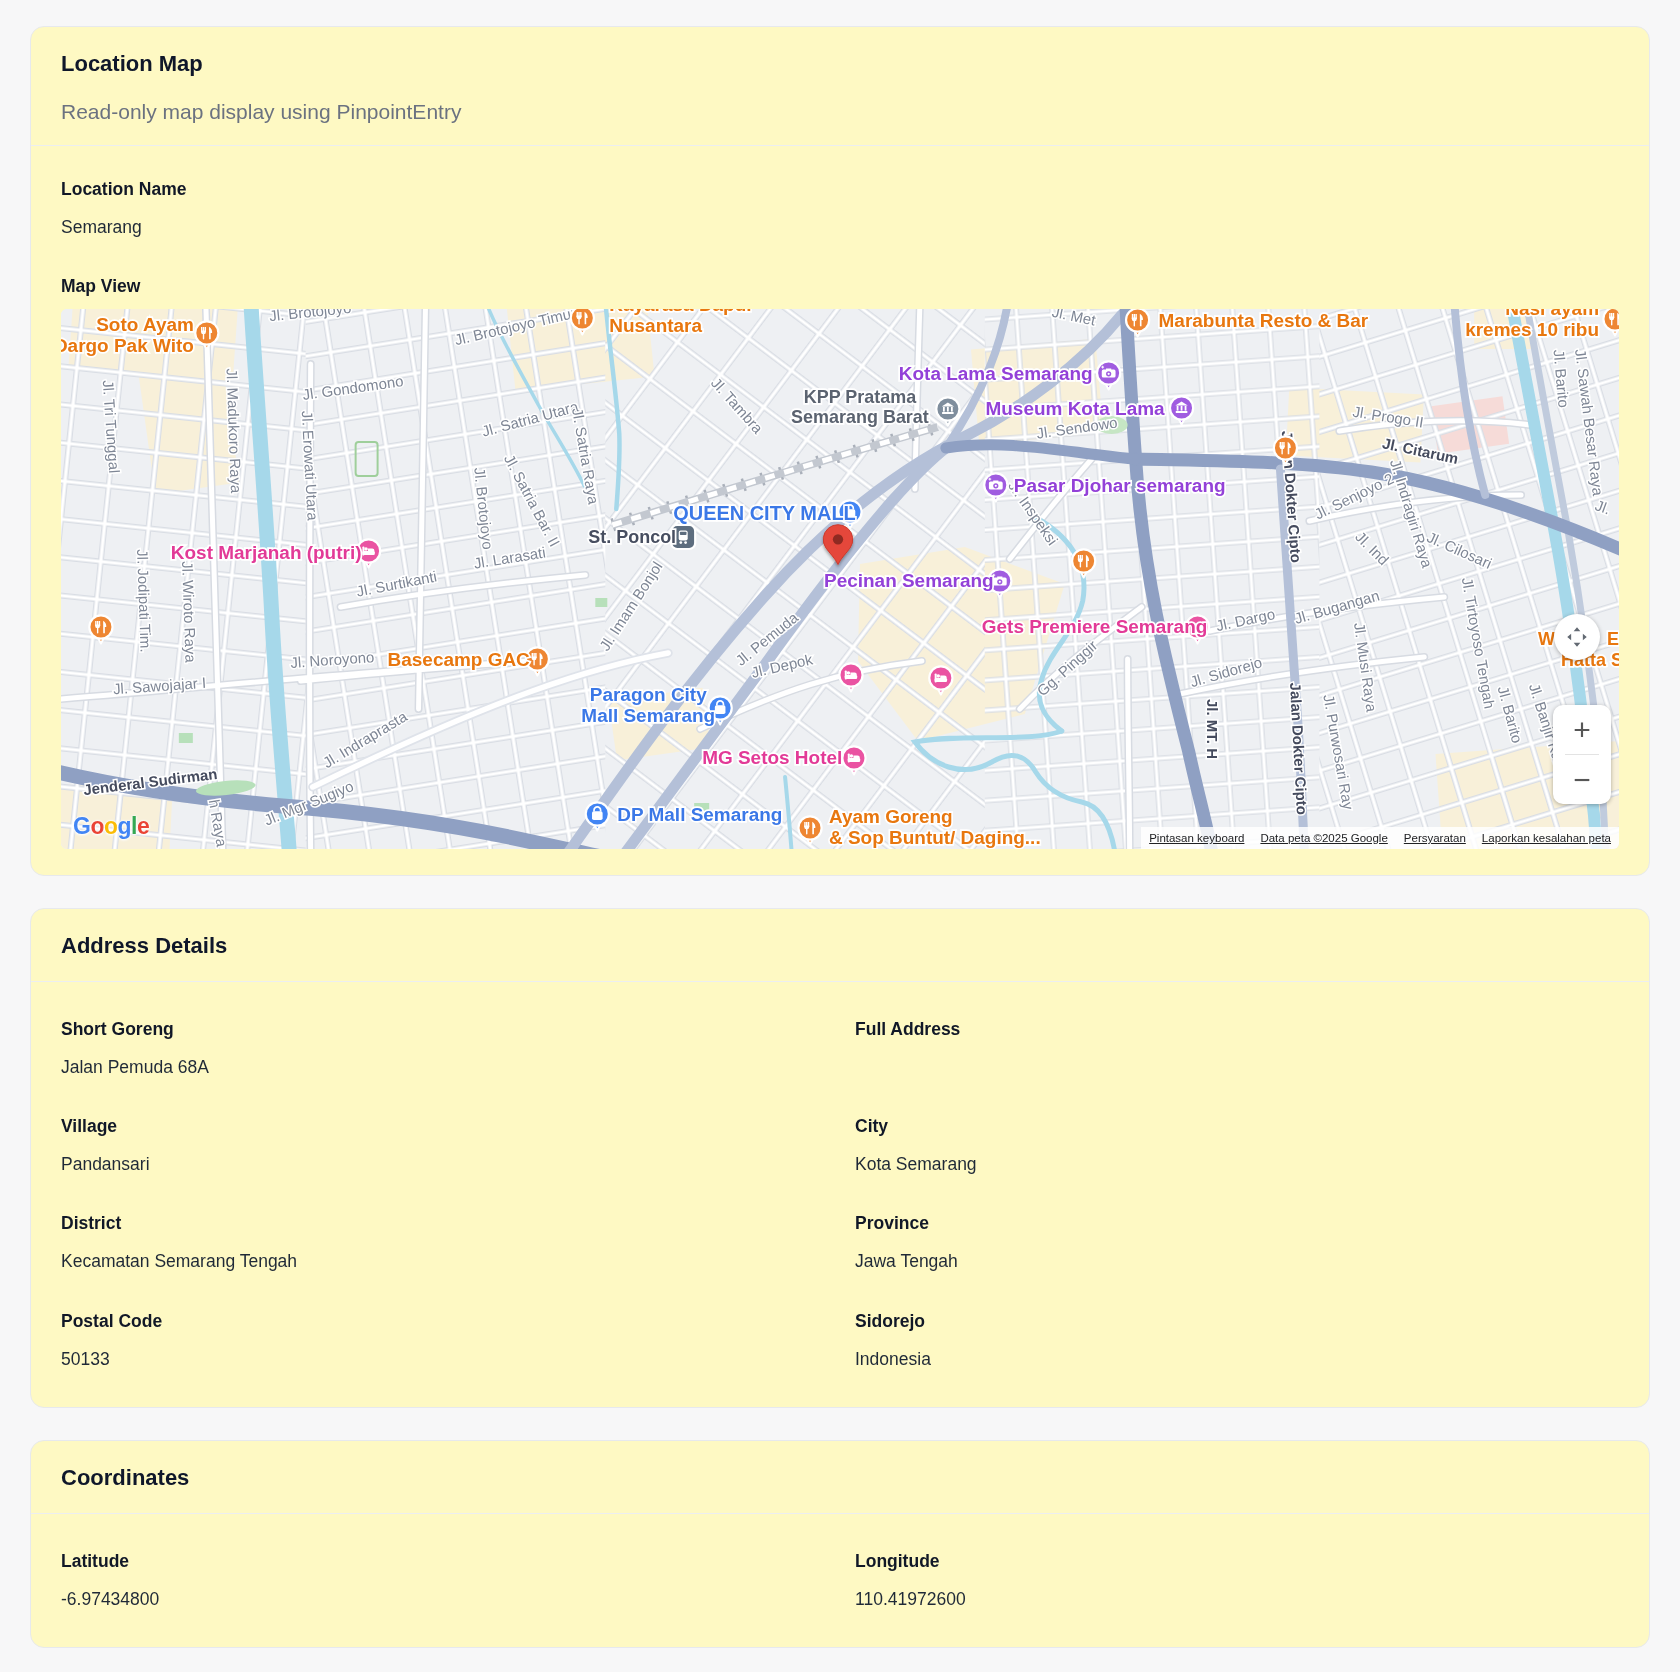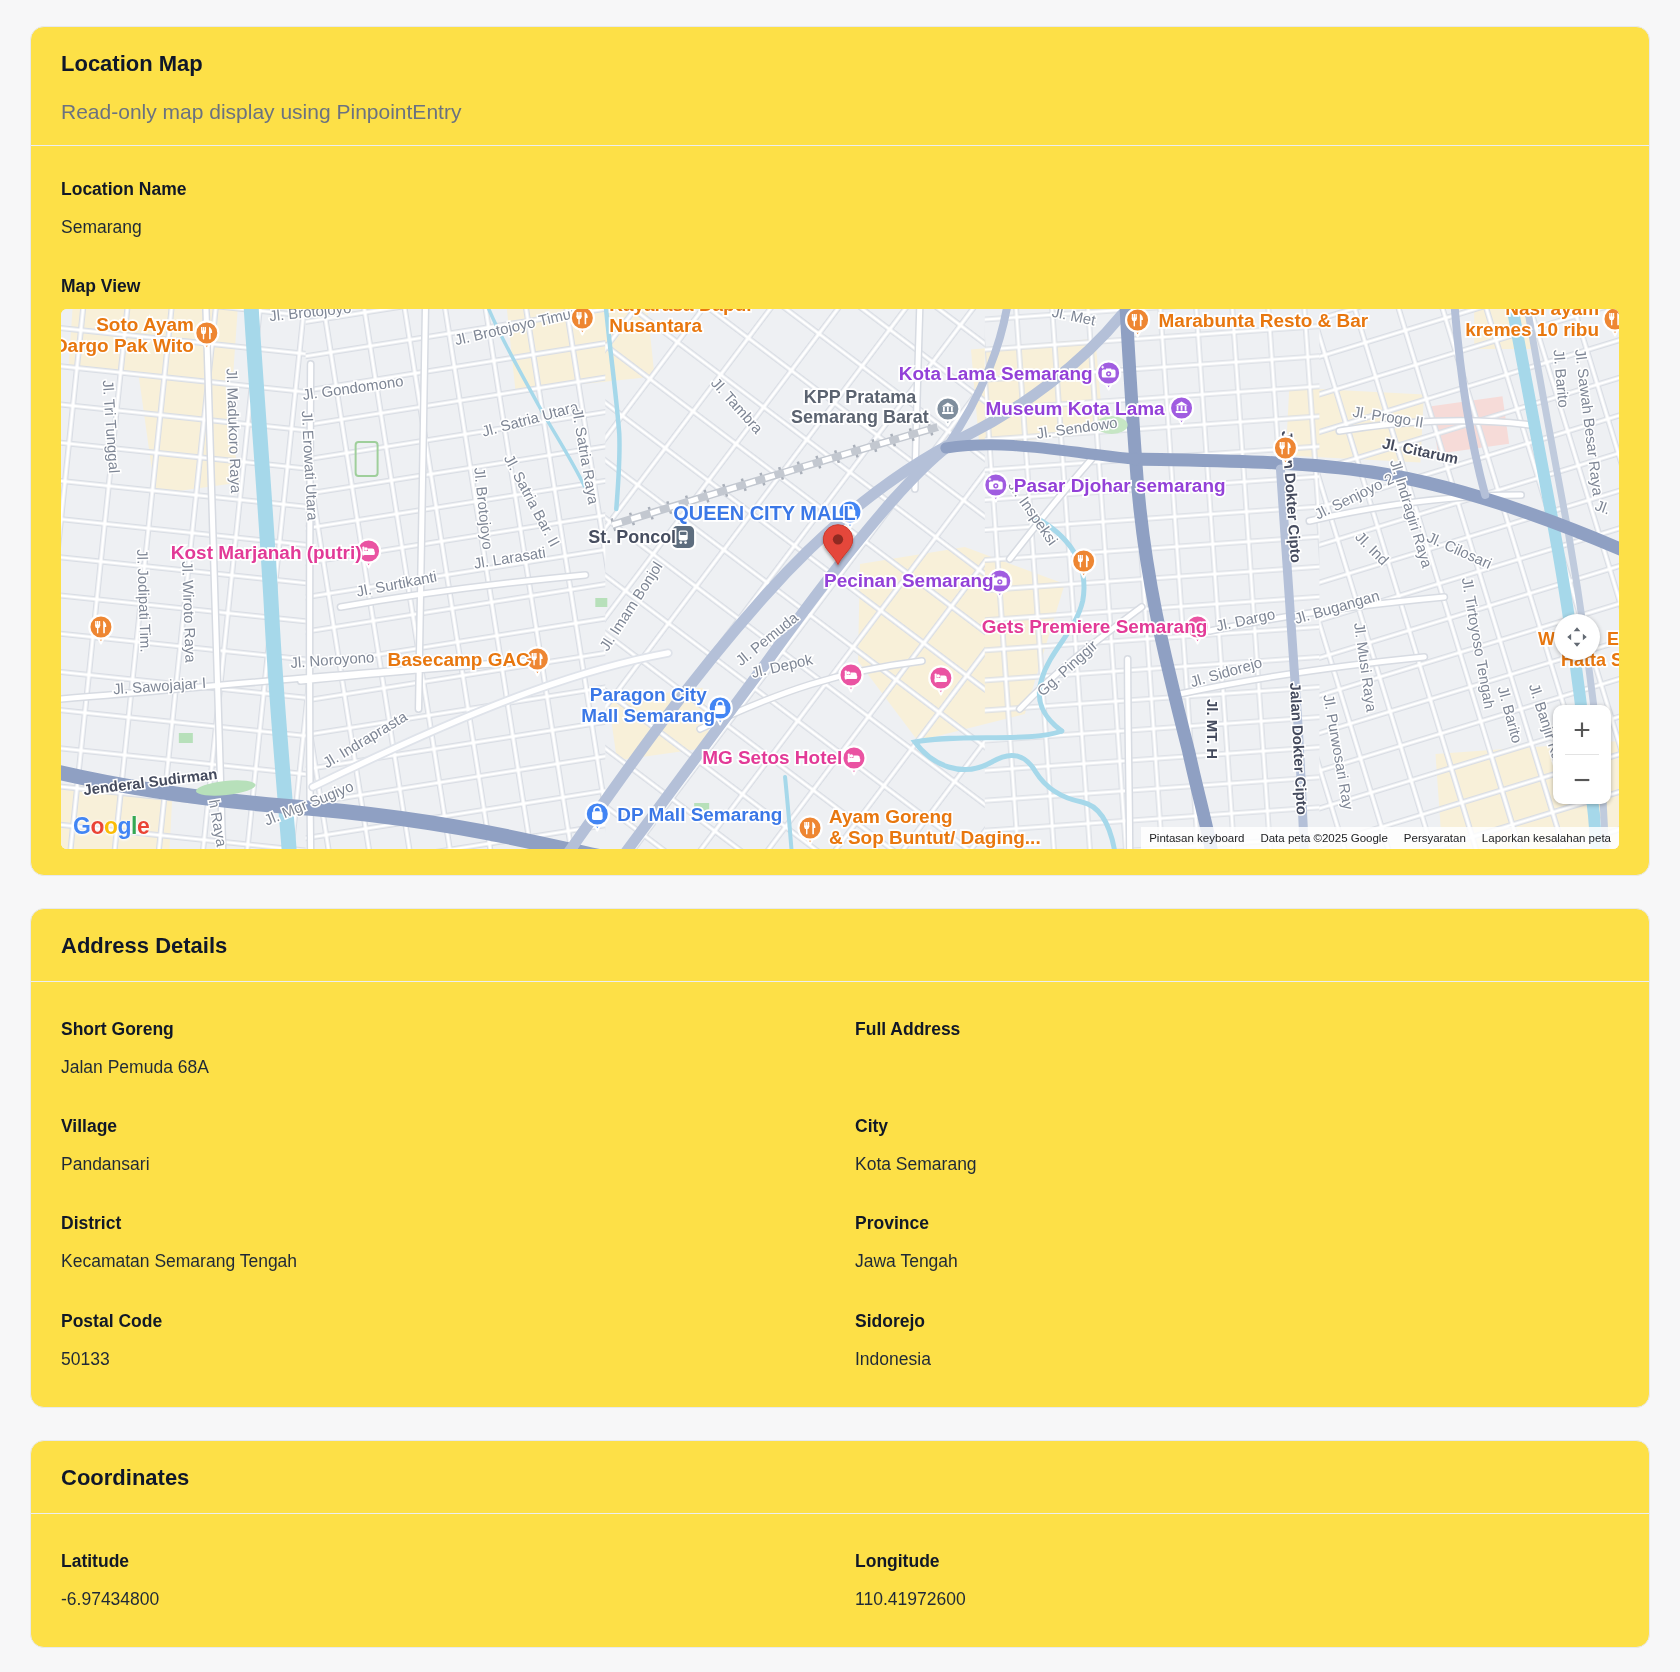--- a/index.html
+++ b/index.html
@@ -5,21 +5,21 @@
   * { box-sizing: border-box; }
   html,body { margin:0; }
   body {
     width:1680px; height:1672px;
     background:#f7f7f8;
     font-family:"Liberation Sans", sans-serif;
     color:#111827;
     padding:26px 30px 20px;
     overflow:hidden;
   }
-  .card { background:#fde047; border:1px solid #e7e9ed; border-radius:14px; margin-bottom:32px; }
+  .card { background:#fef9c3; border:1px solid #e7e9ed; border-radius:14px; margin-bottom:32px; }
   .card-header { padding:24px 30px 22px; border-bottom:1px solid #eceef1; }
   .card-title { margin:0; font-size:22px; font-weight:bold; color:#0f172a; line-height:26px; }
   .card-subtitle { margin:24px 0 0; font-size:21px; color:#6b7280; line-height:22px; }
   .card-body { padding:32px 30px 26px; }
   .f-label { font-size:17.5px; font-weight:bold; color:#111827; line-height:22px; margin-bottom:14px; }
   .f-value { font-size:17.5px; font-weight:normal; color:#1f2937; line-height:1.55; }
   .map-view-label { margin-top:34px; margin-bottom:12px; }
   .fields-grid { display:grid; grid-template-columns:1fr 1fr; column-gap:30px; row-gap:34px; }
   .fields-grid .f-value { max-width:680px; }
   #address-card .card-body { padding:36px 30px 34px; }
@@ -36,21 +36,21 @@
     background:#fff; box-shadow:0 1px 4px rgba(0,0,0,.3); display:flex; align-items:center; justify-content:center; cursor:pointer; }
   .gm-zoom { position:absolute; right:8px; top:396px; width:58px; background:#fff; border-radius:10px;
     box-shadow:0 1px 4px rgba(0,0,0,.3); display:flex; flex-direction:column; align-items:center; overflow:hidden; }
   .gm-zoom button { border:none; background:none; width:100%; height:49px; font-size:30px; color:#565656; cursor:pointer;
     font-family:"Liberation Sans",sans-serif; line-height:1; padding:0; }
   .gm-zoom .zdiv { width:34px; height:1px; background:#e3e3e3; }
   .gm-logo { position:absolute; left:12px; bottom:9px; font-size:23px; font-weight:bold; letter-spacing:-0.5px;
     text-shadow:0 0 2px #fff, 0 0 3px #fff, 0 1px 3px #fff; cursor:pointer; user-select:none; }
   .gm-attr { position:absolute; right:0; bottom:0; background:rgba(255,255,255,.84); font-size:11.5px; color:#202124;
     padding:5px 8px; display:flex; gap:16px; align-items:center; }
-  .gm-attr span { white-space:nowrap; }
+  .gm-attr span { white-space:nowrap;text-decoration:underline; }
   .gm-attr .lnk { cursor:pointer; }
 </style>
 </head>
 <body>
 
 <div class="card" id="location-map-card">
   <div class="card-header">
     <h2 class="card-title">Location Map</h2>
     <p class="card-subtitle">Read-only map display using PinpointEntry</p>
   </div>

